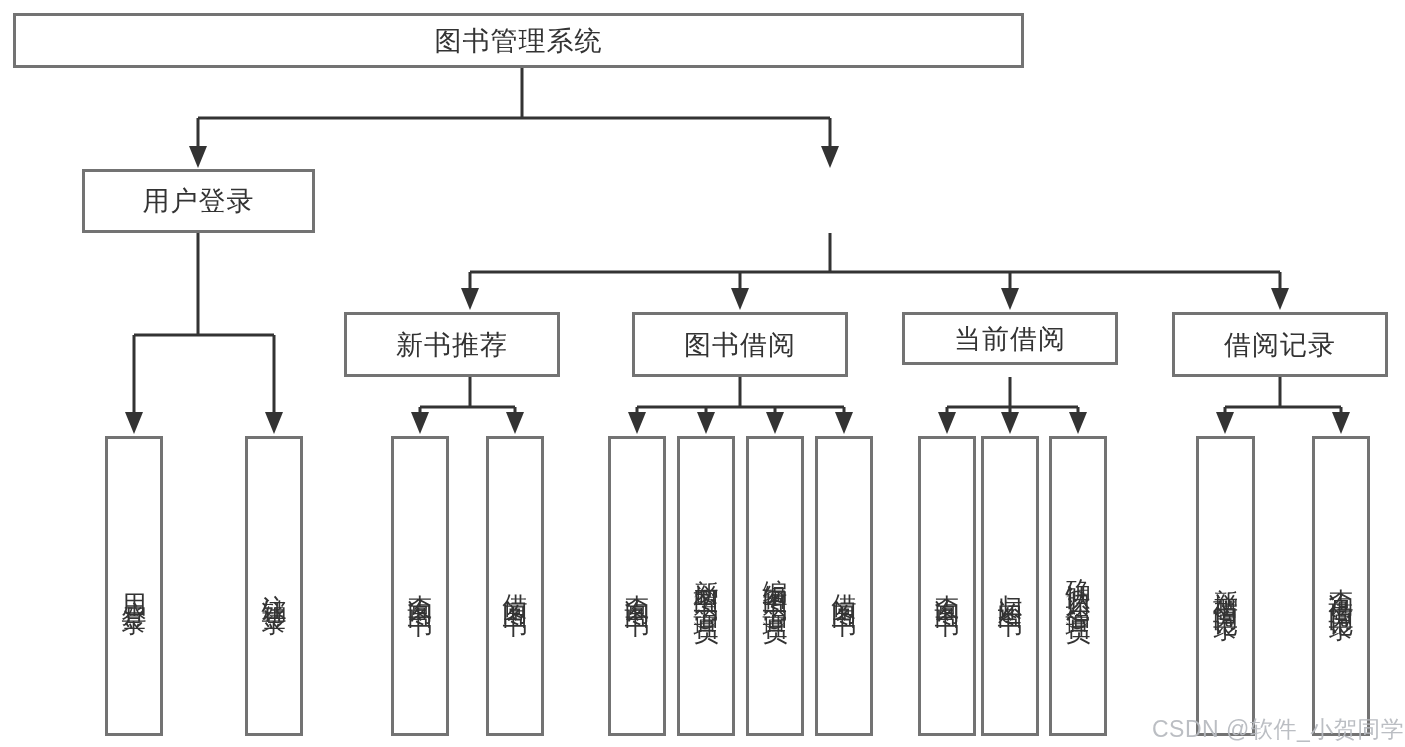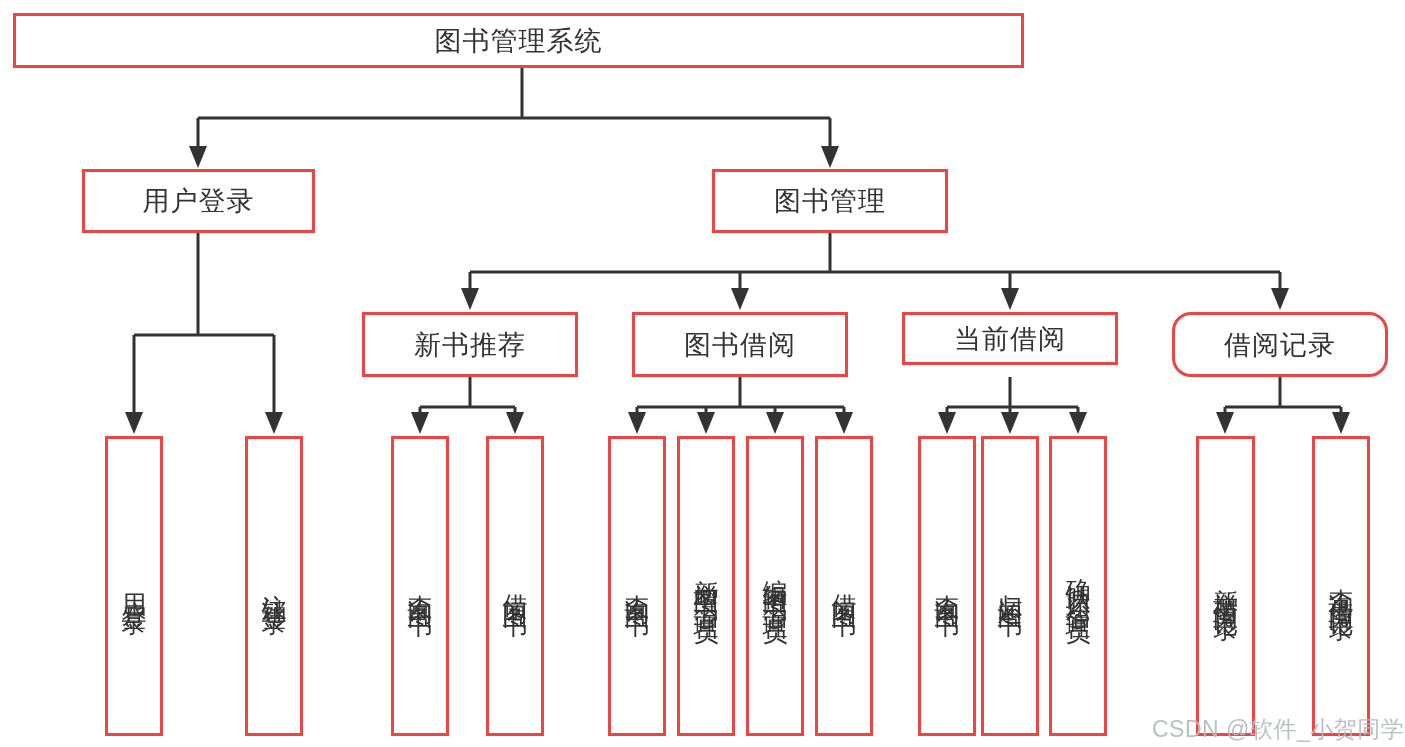--- a/index.html
+++ b/index.html
@@ -28,21 +28,21 @@
     stroke-width: 3;
     fill: none;
   }
   svg.connectors polygon {
     fill: #333333;
     stroke: none;
   }
   .box {
     position: absolute;
     box-sizing: border-box;
-    border: 3px solid #ef4444;
+    border: 3px solid #737373;
     background: #ffffff;
     display: flex;
     align-items: center;
     justify-content: center;
   }
   .hbox span {
     font-size: 27px;
     letter-spacing: 1px;
     color: #333333;
     white-space: nowrap;
@@ -122,34 +122,31 @@
     </g>
   </svg>
 
   <div class="box hbox" style="left:13px; top:13px; width:1011px; height:55px;">
     <span>图书管理系统</span>
   </div>
 
   <div class="box hbox" style="left:82px; top:169px; width:233px; height:64px;">
     <span>用户登录</span>
   </div>
-  <div class="box hbox" style="left:712px; top:169px; width:236px; height:64px;">
-    <span>图书管理</span>
-  </div>
 
-  <div class="box hbox" style="left:362px; top:312px; width:216px; height:65px;">
+  <div class="box hbox" style="left:344px; top:312px; width:216px; height:65px;">
     <span>新书推荐</span>
   </div>
   <div class="box hbox" style="left:632px; top:312px; width:216px; height:65px;font-family:Liberation Mono, monospace;">
     <span>图书借阅</span>
   </div>
   <div class="box hbox" style="left:902px; top:312px; width:216px; height:53px;">
     <span>当前借阅</span>
   </div>
-  <div class="box hbox" style="left:1172px; top:312px; width:216px; height:65px;border-radius:19px;">
+  <div class="box hbox" style="left:1172px; top:312px; width:216px; height:65px;">
     <span>借阅记录</span>
   </div>
 
   <div class="box vbox" style="left:105px; top:436px; width:58px; height:300px;">
     <span>用户登录</span>
   </div>
   <div class="box vbox" style="left:245px; top:436px; width:58px; height:300px;">
     <span>注销登录</span>
   </div>
 

